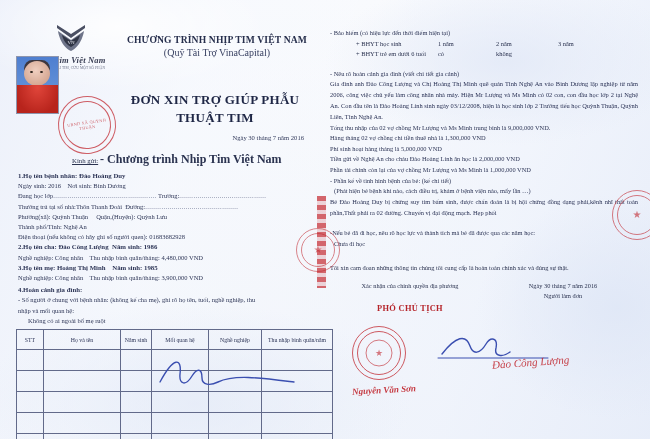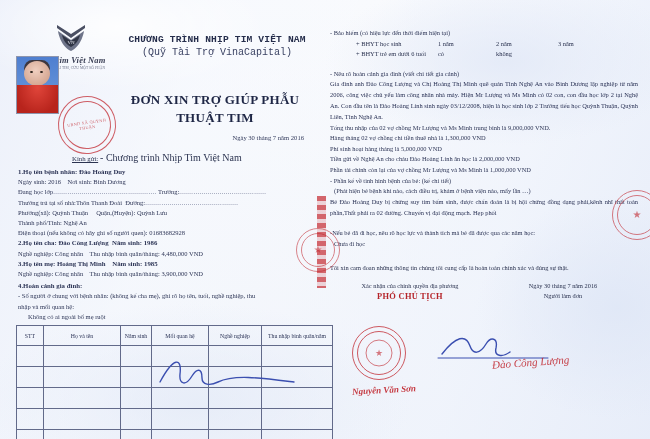--- a/index.html
+++ b/index.html
@@ -27,29 +27,29 @@
   .col-left{position:absolute;left:14px;top:22px;width:306px;}
   .col-right{position:absolute;left:330px;top:28px;width:308px;}
 
   
   .hdr{position:relative;height:58px;}
   .logo{position:absolute;left:18px;top:0;width:78px;text-align:center;}
   .logo-mark{width:40px;height:32px;margin:0 auto;position:relative;}
   .logo-name{font-family:"Liberation Serif",serif;font-size:8.5px;font-style:italic;font-weight:bold;
     color:#3a3f55;letter-spacing:.2px;margin-top:1px;white-space:nowrap;}
   .logo-tag{font-size:3.6px;color:#6a7088;letter-spacing:.1px;white-space:nowrap;margin-top:1px;}
-  .hdr-txt{position:absolute;left:100px;top:12px;width:206px;text-align:center;font-family:Liberation Mono, monospace;}
+  .hdr-txt{position:absolute;left:100px;top:12px;width:206px;text-align:center;}
   .prog-title{font-size:9.6px;font-weight:bold;letter-spacing:.15px;color:#262e4c;white-space:nowrap;}
   .prog-sub{font-size:10px;color:#3a4263;margin-top:2px;}
   .doc-title{margin-top:10px;text-align:center;padding-left:96px;}
   .doc-title span{font-size:13px;font-weight:bold;letter-spacing:.3px;color:#1f2746;}
   .date-line{text-align:right;font-size:6.6px;color:#333b5c;margin-top:8px;padding-right:16px;}
   .to-line{margin-top:11px;padding-left:58px;font-size:7.8px;}
   .to-lbl{text-decoration:underline;font-size:6.8px;}
-  .to-val{font-weight:normal;font-size:10px;}
+  .to-val{font-weight:bold;font-size:12px;}
 
   
   .photo{position:absolute;left:16px;top:56px;width:41px;height:56px;
     border:1px solid #8e95ad;overflow:hidden;
     background:linear-gradient(#4f7fd0,#6f9ddd);}
   .photo .face{position:absolute;left:7px;top:4px;width:26px;height:25px;border-radius:50%;
     background:radial-gradient(circle at 45% 38%, #f0cfc0, #d6a893 70%, #b98a74);}
   .photo .hair{position:absolute;left:7px;top:3px;width:26px;height:11px;border-radius:13px 13px 4px 4px;
     background:#3b2a24;opacity:.85;}
   .photo .eye{position:absolute;width:3px;height:2px;border-radius:50%;background:#2a1f1a;top:14px;}
@@ -86,21 +86,21 @@
   .ins-row{display:flex;font-size:6.4px;line-height:10.6px;}
   .ins-row .lbl{width:108px;padding-left:26px;box-sizing:border-box;}
   .ins-row .o1{width:58px;}
   .ins-row .o2{width:62px;}
   .para{font-size:6.4px;line-height:10.8px;text-align:justify;color:#2b3356;}
   .commit{margin-top:14px;font-size:6.4px;}
   .sig-wrap{display:flex;margin-top:11px;}
   .sig-l{width:160px;text-align:center;}
   .sig-r{width:146px;text-align:center;}
   .sig-cap{font-size:6.3px;}
-  .sig-role{font-size:8.4px;font-weight:bold;color:#b5242a;margin-top:3px;letter-spacing:.3px;}
+  .sig-role{font-size:8.4px;font-weight:bold;color:#b5242a;margin-top:15px;letter-spacing:.3px;}
   .sig-sub{font-size:6.3px;margin-top:3px;}
 
   
   .stamp{position:absolute;border-radius:50%;border:1.6px solid #c0242c;opacity:.72;
     color:#c0242c;pointer-events:none;}
   .stamp .inner{position:absolute;inset:4px;border:1px solid #c0242c;border-radius:50%;}
   .stamp .star{position:absolute;left:50%;top:50%;transform:translate(-50%,-50%);
     font-size:10px;line-height:1;}
   .stamp-a{left:58px;top:96px;width:56px;height:56px;transform:rotate(-8deg);}
   .stamp-b{left:296px;top:228px;width:42px;height:42px;opacity:.55;}

